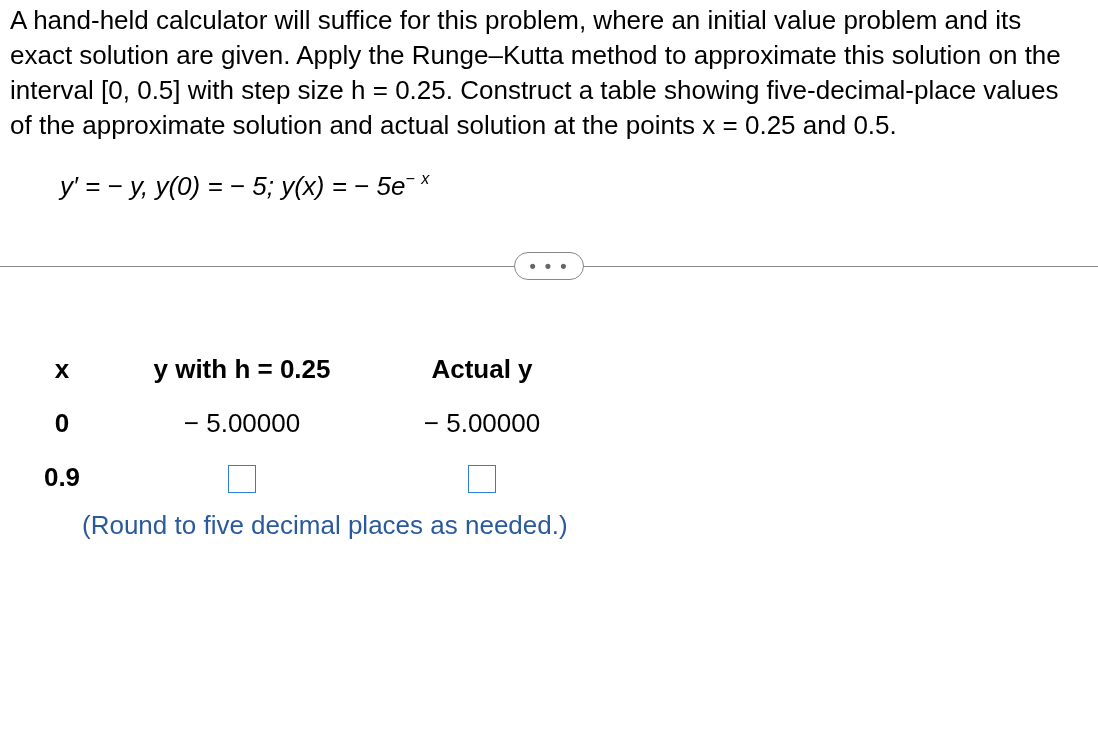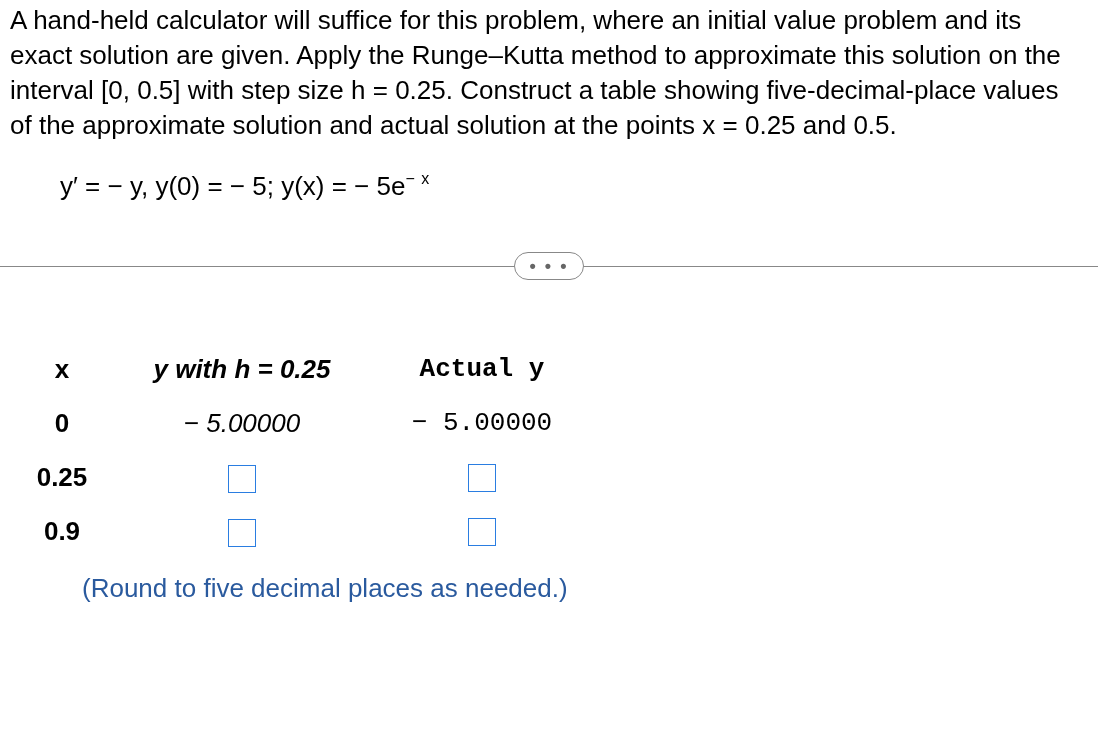--- a/index.html
+++ b/index.html
@@ -16,20 +16,21 @@
       height: 736px;
       position: relative;
     }
     .problem-text {
       padding: 3px 22px 0 10px;
       line-height: 1.35;
     }
     .equation {
       padding: 28px 0 0 60px;
       font-size: 26px;
+      font-style: italic;
     }
     .exp-sup {
       font-size: 16px;
       vertical-align: super;
       position: relative;
       top: -2px;
       letter-spacing: 1px;
     }
     .divider-row {
       position: relative;
@@ -73,43 +74,41 @@
       height: 54px;
     }
     .col-x {
       width: 100px;
       text-align: center;
       font-weight: bold;
     }
     .col-approx {
       width: 260px;
       text-align: center;
-      font-style: italic;
     }
     .col-actual {
       width: 220px;
       text-align: center;
-      font-family: Liberation Mono, monospace;
     }
     .header-row .col-approx,
     .header-row .col-actual,
     .header-row .col-x {
       font-weight: bold;
     }
     .input-box {
       width: 28px;
       height: 28px;
       border: 1.5px solid #2a7de1;
       background: #fff;
       display: inline-block;
       vertical-align: middle;
       cursor: text;
     }
     .hint {
-      margin-top: 15px;
+      margin-top: 6px;
       margin-left: 70px;
       color: #2a5a9e;
       font-size: 26px;
     }
   </style>
 </head>
 <body>
 
 <div class="problem-text">A hand-held calculator will suffice for this problem, where an initial value problem and its exact solution are given. Apply the Runge–Kutta method to approximate this solution on the interval [0, 0.5] with step size h = 0.25. Construct a table showing five-decimal-place values of the approximate solution and actual solution at the points x = 0.25 and 0.5.</div>
 
@@ -128,29 +127,20 @@
     <div class="col-approx">y with h = 0.25</div>
     <div class="col-actual">Actual y</div>
   </div>
 
   <div class="table-row">
     <div class="col-x">0</div>
     <div class="col-approx">− 5.00000</div>
     <div class="col-actual">− 5.00000</div>
   </div>
 
-  <div class="table-row">
-    <div class="col-x">0.25</div>
-    <div class="col-approx">
-      <span class="input-box"></span>
-    </div>
-    <div class="col-actual">
-      <span class="input-box"></span>
-    </div>
-  </div>
 
   <div class="table-row">
     <div class="col-x">0.9</div>
     <div class="col-approx">
       <span class="input-box"></span>
     </div>
     <div class="col-actual">
       <span class="input-box"></span>
     </div>
   </div>

